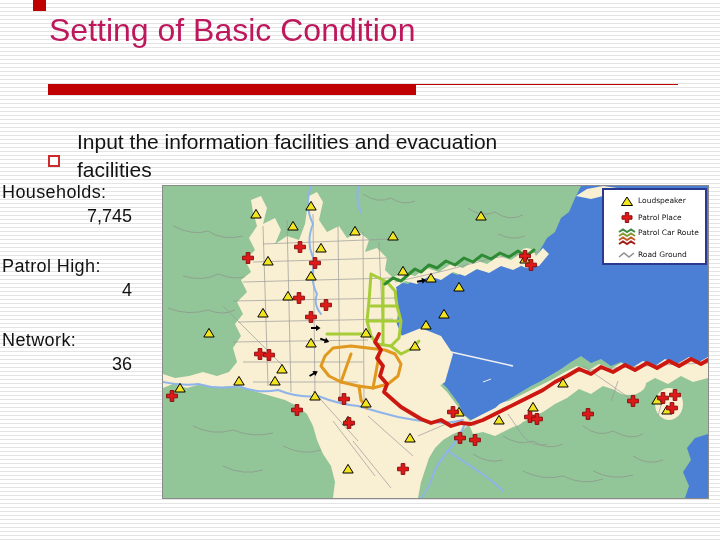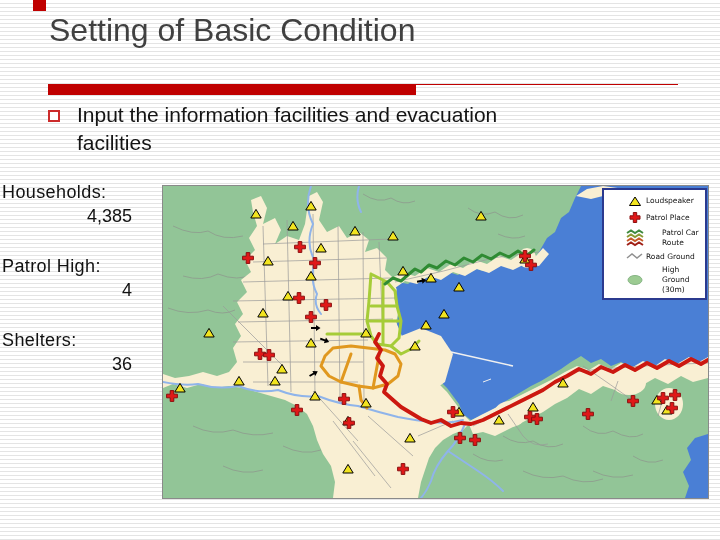--- a/index.html
+++ b/index.html
@@ -2,67 +2,67 @@
 <html><head>
 <meta charset="utf-8">
 <style>
   html,body{margin:0;padding:0;}
   body{
     width:720px;height:540px;position:relative;overflow:hidden;
     background:repeating-linear-gradient(180deg,#ffffff 0px,#ffffff 3px,#e4e4e4 3px,#e4e4e4 4px);
     font-family:"Liberation Sans",sans-serif;color:#111;
   }
   .corner-mark{position:absolute;left:33px;top:0;width:13px;height:11px;background:#c00000;}
-  .slide-title{position:absolute;left:49px;top:12px;margin:0;font-size:32px;font-weight:400;color:#404040;white-space:nowrap;}
+  .slide-title{position:absolute;left:49px;top:12px;margin:0;font-size:32px;font-weight:400;color:#be185d;white-space:nowrap;}
   .bar-thick{position:absolute;left:48px;top:84px;width:368px;height:11px;background:#c00000;}
   .bar-thin{position:absolute;left:416px;top:84px;width:262px;height:1px;background:#c00000;}
-  .bullet-row{position:absolute;left:48px;top:101px;display:flex;}
+  .bullet-row{position:absolute;left:48px;top:128px;display:flex;align-items:center;}
   .bullet-sq{width:8px;height:8px;border:2px solid #cc2b2b;background:#fff;margin-top:9px;flex:none;}
   .bullet-text{margin-left:17px;font-size:21px;line-height:28px;width:430px;color:#141414;}
   .stats{position:absolute;left:2px;top:182px;width:136px;}
   .stat{margin-bottom:29px;}
   .stat-label{font-size:18px;letter-spacing:.4px;line-height:21px;}
   .stat-value{font-size:18px;text-align:right;padding-right:6px;margin-top:3px;line-height:21px;}
   .map{position:absolute;left:162px;top:185px;width:545px;height:312px;border:1px solid #8a8a8a;background:#92c597;}
   .map svg.base{position:absolute;left:0;top:0;}
   .legend{
     position:absolute;right:1px;top:2px;width:105px;background:#fff;border:2px solid #2b3a8f;
-    padding:5px 3px 3px 20px;box-sizing:border-box;font-family:"DejaVu Sans",sans-serif;
+    padding:5px 3px 3px 12px;box-sizing:border-box;font-family:"DejaVu Sans",sans-serif;
     font-size:7.5px;line-height:1.3;color:#111;
   }
   .lrow{display:flex;align-items:center;margin-bottom:4px;}
-  .lrow.tall{align-items:center;gap:16px;}
+  .lrow.tall{align-items:flex-start;}
   .lrow:last-child{margin-bottom:0;}
   .licon{width:22px;flex:none;display:flex;justify-content:center;}
   .llabel{flex:1;}
 </style>
 </head>
 <body>
 
 <div class="corner-mark"></div>
 <h1 class="slide-title">Setting of Basic Condition</h1>
 <div class="bar-thick"></div>
 <div class="bar-thin"></div>
 
 <div class="bullet-row">
   <div class="bullet-sq"></div>
   <div class="bullet-text">Input the information facilities and evacuation facilities</div>
 </div>
 
 <div class="stats">
   <div class="stat">
     <div class="stat-label">Households:</div>
-    <div class="stat-value">4,385</div>
+    <div class="stat-value">7,745</div>
   </div>
   <div class="stat">
     <div class="stat-label">Patrol High:</div>
     <div class="stat-value">4</div>
   </div>
   <div class="stat">
-    <div class="stat-label">Shelters:</div>
+    <div class="stat-label">Network:</div>
     <div class="stat-value">36</div>
   </div>
 </div>
 
 <div class="map">
   <svg class="base" id="map-svg" width="545" height="312" viewBox="0 0 545 312">
     <defs>
       <g id="sym-tri">
           <polygon points="0,-4.6 5.2,4 -5.2,4" fill="#f2e41f" stroke="#000" stroke-width="1"></polygon>
         </g>
@@ -280,22 +280,14 @@
       <span class="llabel">Patrol Car Route</span>
     </div>
     <div class="lrow">
       <span class="licon">
         <svg width="18" height="8">
             <polyline points="1,6 6,2 11,6 16,2" stroke="#909090" stroke-width="1.5" fill="none"></polyline>
           </svg>
       </span>
       <span class="llabel">Road Ground</span>
     </div>
-    <div class="lrow tall">
-      <span class="licon">
-        <svg width="16" height="12">
-            <ellipse cx="8" cy="6" rx="7" ry="4.5" fill="#9ccb92" stroke="#86b585" stroke-width="1"></ellipse>
-          </svg>
-      </span>
-      <span class="llabel">High Ground (30m)</span>
-    </div>
   </div>
 </div>
 
 </body></html>

